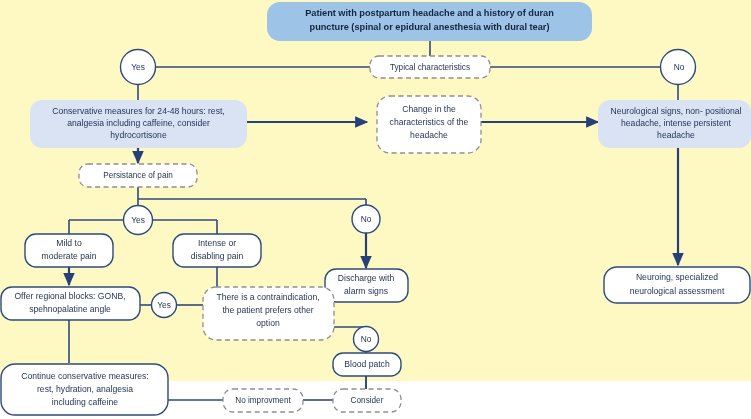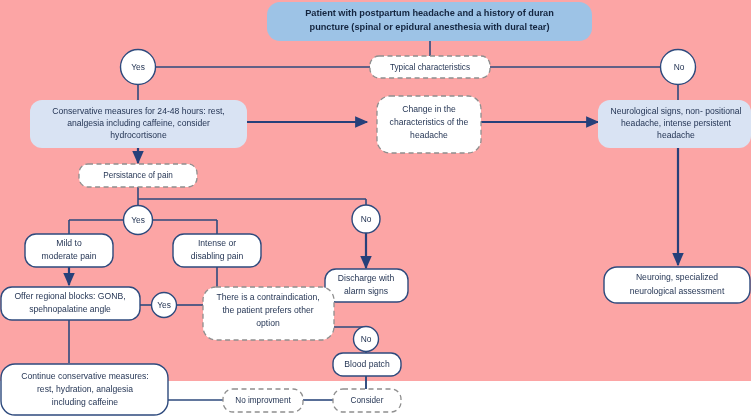--- a/index.html
+++ b/index.html
@@ -11,21 +11,21 @@
   body {
     width: 751px;
     height: 419px;
     font-family: "Liberation Sans", sans-serif;
     overflow: hidden;
   }
   #flowchart-root {
     position: relative;
     width: 751px;
     height: 381px;
-    background: #fca5a5;
+    background: #fef9c3;
   }
   svg#diagram {
     display: block;
     width: 751px;
     height: 419px;
   }
   .edge {
     stroke: #2e4a7d;
     stroke-width: 1.6;
     fill: none;

